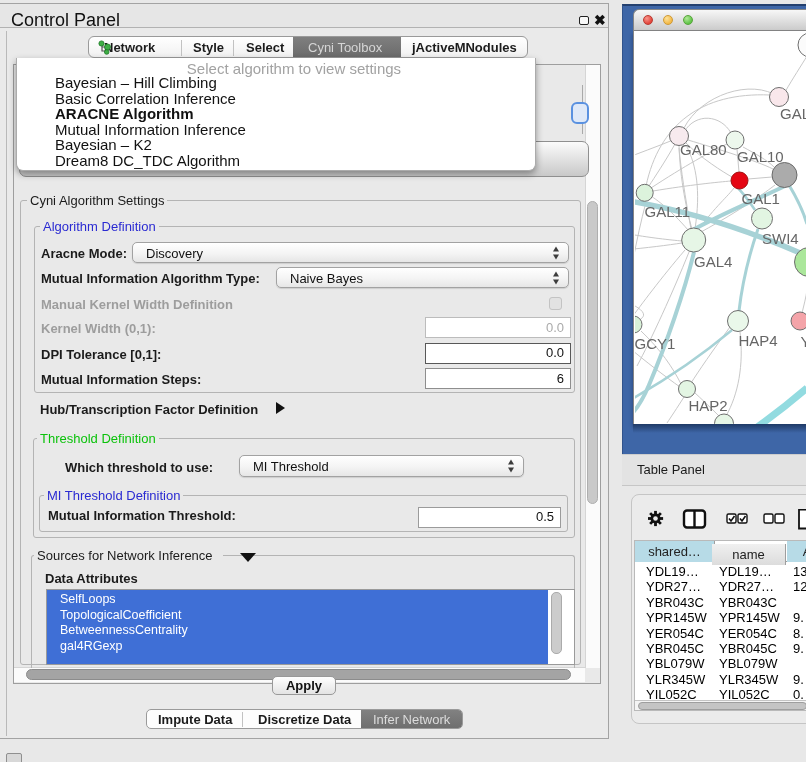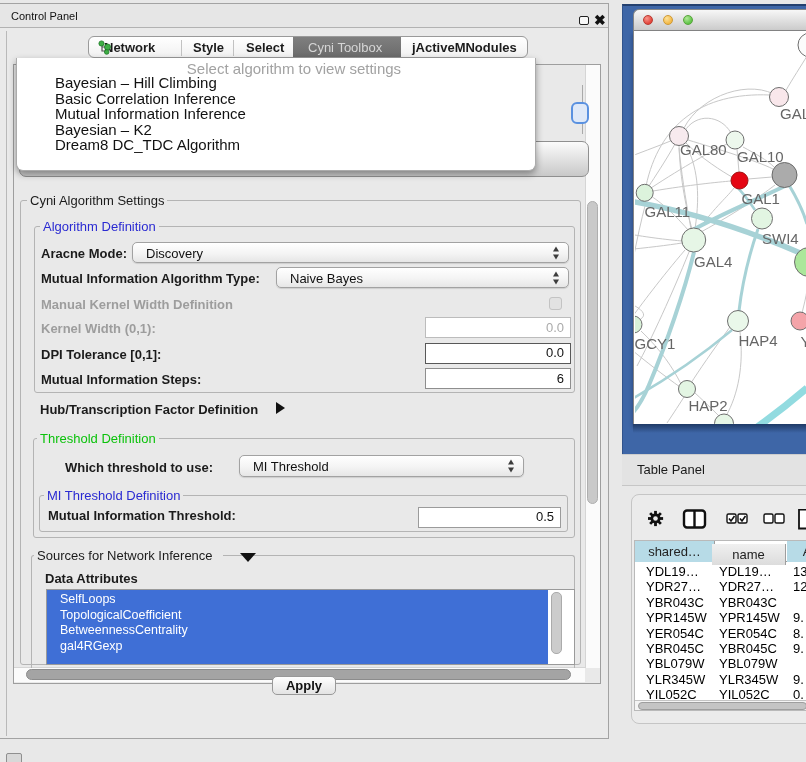--- a/index.html
+++ b/index.html
@@ -28,21 +28,21 @@
   .grp { position:absolute; border:1px solid #b4b4b4; border-radius:3px; }
   .gl  { position:absolute; top:-8px; font-size:13px; background:#e9e9e9;
          padding:0 3px; white-space:nowrap; line-height:16px; }
 </style>
 </head>
 <body>
 
 <div class="abs" id="leftwin" style="left:0; top:3px; width:609px; height:736px; background:#eaeaea; border:1px solid #a3a3a3; border-left:none;">
 
   <div class="abs" style="left:0; top:0; width:100%; height:24px; background:#e6e6e6; border-bottom:1px solid #b2b2b2;"></div>
-  <div class="abs" style="left:11px; top:6px; font-size:11px; color:#111;">Control Panel</div>
+  <div class="abs" style="left:11px; top:6px; font-size:18px; color:#111;">Control Panel</div>
   <div class="abs" style="left:579px; top:12px; width:10px; height:9px; border:1.5px solid #222; border-radius:2px; background:#f8f8f8;"></div>
   <div class="abs" style="left:594px; top:8px; font-size:14px; font-weight:bold; color:#111;">✖</div>
 
   <div class="abs" style="left:6px; top:27px; width:1px; height:705px; background:#b9b9b9;"></div>
 
   <div class="abs" style="left:88px; top:32px; width:440px; height:22px; border:1px solid #9a9a9a; border-radius:6px; background:linear-gradient(#ffffff,#f1f1f1); overflow:hidden;">
     <div class="abs" style="left:92px; top:3px; width:1px; height:16px; background:#c2c2c2;"></div>
     <div class="abs" style="left:144px; top:3px; width:1px; height:16px; background:#c2c2c2;"></div>
     <div class="abs" style="left:204px; top:0; width:108px; height:22px; background:linear-gradient(#7f7f7f,#696969);"></div>
     <div class="abs b13" style="left:15px; top:3px;">Network</div>
@@ -125,27 +125,35 @@
   </div>
 
   <div class="abs" style="left:19px; top:137px; width:570px; height:36px; border:1px solid #8f8f8f; border-radius:7px; background:linear-gradient(#fbfbfb,#c8c8c8);"></div>
   <div class="abs" style="left:582px; top:81px; width:1px; height:49px; background:#a9a9a9;"></div>
   <div class="abs" style="left:571px; top:98px; width:18px; height:22px; border:2px solid #5a91e0; border-radius:6px; background:#dfe9f8;"></div>
 
   <div class="abs" id="dropdown" style="left:16px; top:54px; width:520px; height:113px; background:#fff; border:1px solid #ababab; border-top:none; border-radius:0 0 7px 7px; box-shadow:0 3px 7px rgba(0,0,0,0.38); font-size:15px; color:#111;padding-left:36px;">
     <div style="height:16px; text-align:center; color:#a2a2a2; padding-top:2px;">Select algorithm to view settings</div>
     <div style="height:15.6px; padding-left:2px;">Bayesian – Hill Climbing</div>
     <div style="height:15.6px; padding-left:2px;">Basic Correlation Inference</div>
+    <div style="height:15.6px; padding-left:2px; font-weight:bold;">ARACNE Algorithm</div>
     <div style="height:15.6px; padding-left:2px;">Mutual Information Inference</div>
     <div style="height:15.6px; padding-left:2px;">Bayesian – K2</div>
     <div style="height:15.6px; padding-left:2px;">Dream8 DC_TDC Algorithm</div>
   </div>
 
   <div class="abs" style="left:272px; top:672px; width:64px; height:19px; border:1px solid #999; border-radius:5px; background:linear-gradient(#ffffff,#e3e3e3); text-align:center; font-weight:bold; font-size:13px; line-height:17px; color:#111;">Apply</div>
 
+  <div class="abs" style="left:146px; top:705px; width:317px; height:20px; border:1px solid #9a9a9a; border-radius:5px; background:#fdfdfd; overflow:hidden;">
+    <div class="abs" style="left:95px; top:2px; width:1px; height:15px; background:#c2c2c2;"></div>
+    <div class="abs" style="left:214px; top:0; width:103px; height:20px; background:linear-gradient(#818181,#6d6d6d);"></div>
+    <div class="abs b13" style="left:11px; top:2px;">Impute Data</div>
+    <div class="abs b13" style="left:111px; top:2px;">Discretize Data</div>
+    <div class="abs" style="left:226px; top:2px; font-size:13px; color:#dcdcdc;">Infer Network</div>
+  </div>
 </div>
 
 <div class="abs" style="left:6px; top:753px; width:16px; height:12px; border:1px solid #8f8f8f; background:#d8d8d8; border-radius:2px;"></div>
 
 <div class="abs" style="left:622px; top:4px; width:184px; height:450px; background:#3e66a7; border-top:2px solid #24406e; border-left:1px solid #31538c;"></div>
 
 <div class="abs" style="left:633px; top:9px; width:173px; height:22px; background:linear-gradient(#f7f7f7,#cbcbcb); border:1px solid #858585; border-right:none; border-radius:6px 0 0 0;">
   <div class="abs" style="left:9px; top:5px; width:10px; height:10px; border-radius:50%; background:radial-gradient(circle at 35% 30%, #f8968d, #e3443a 70%); border:1px solid #b93b32;"></div>
   <div class="abs" style="left:29px; top:5px; width:10px; height:10px; border-radius:50%; background:radial-gradient(circle at 35% 30%, #fde29a, #f3b846 70%); border:1px solid #cf9a35;"></div>
   <div class="abs" style="left:49px; top:5px; width:10px; height:10px; border-radius:50%; background:radial-gradient(circle at 35% 30%, #b2e899, #5fc447 70%); border:1px solid #58a43b;"></div>

